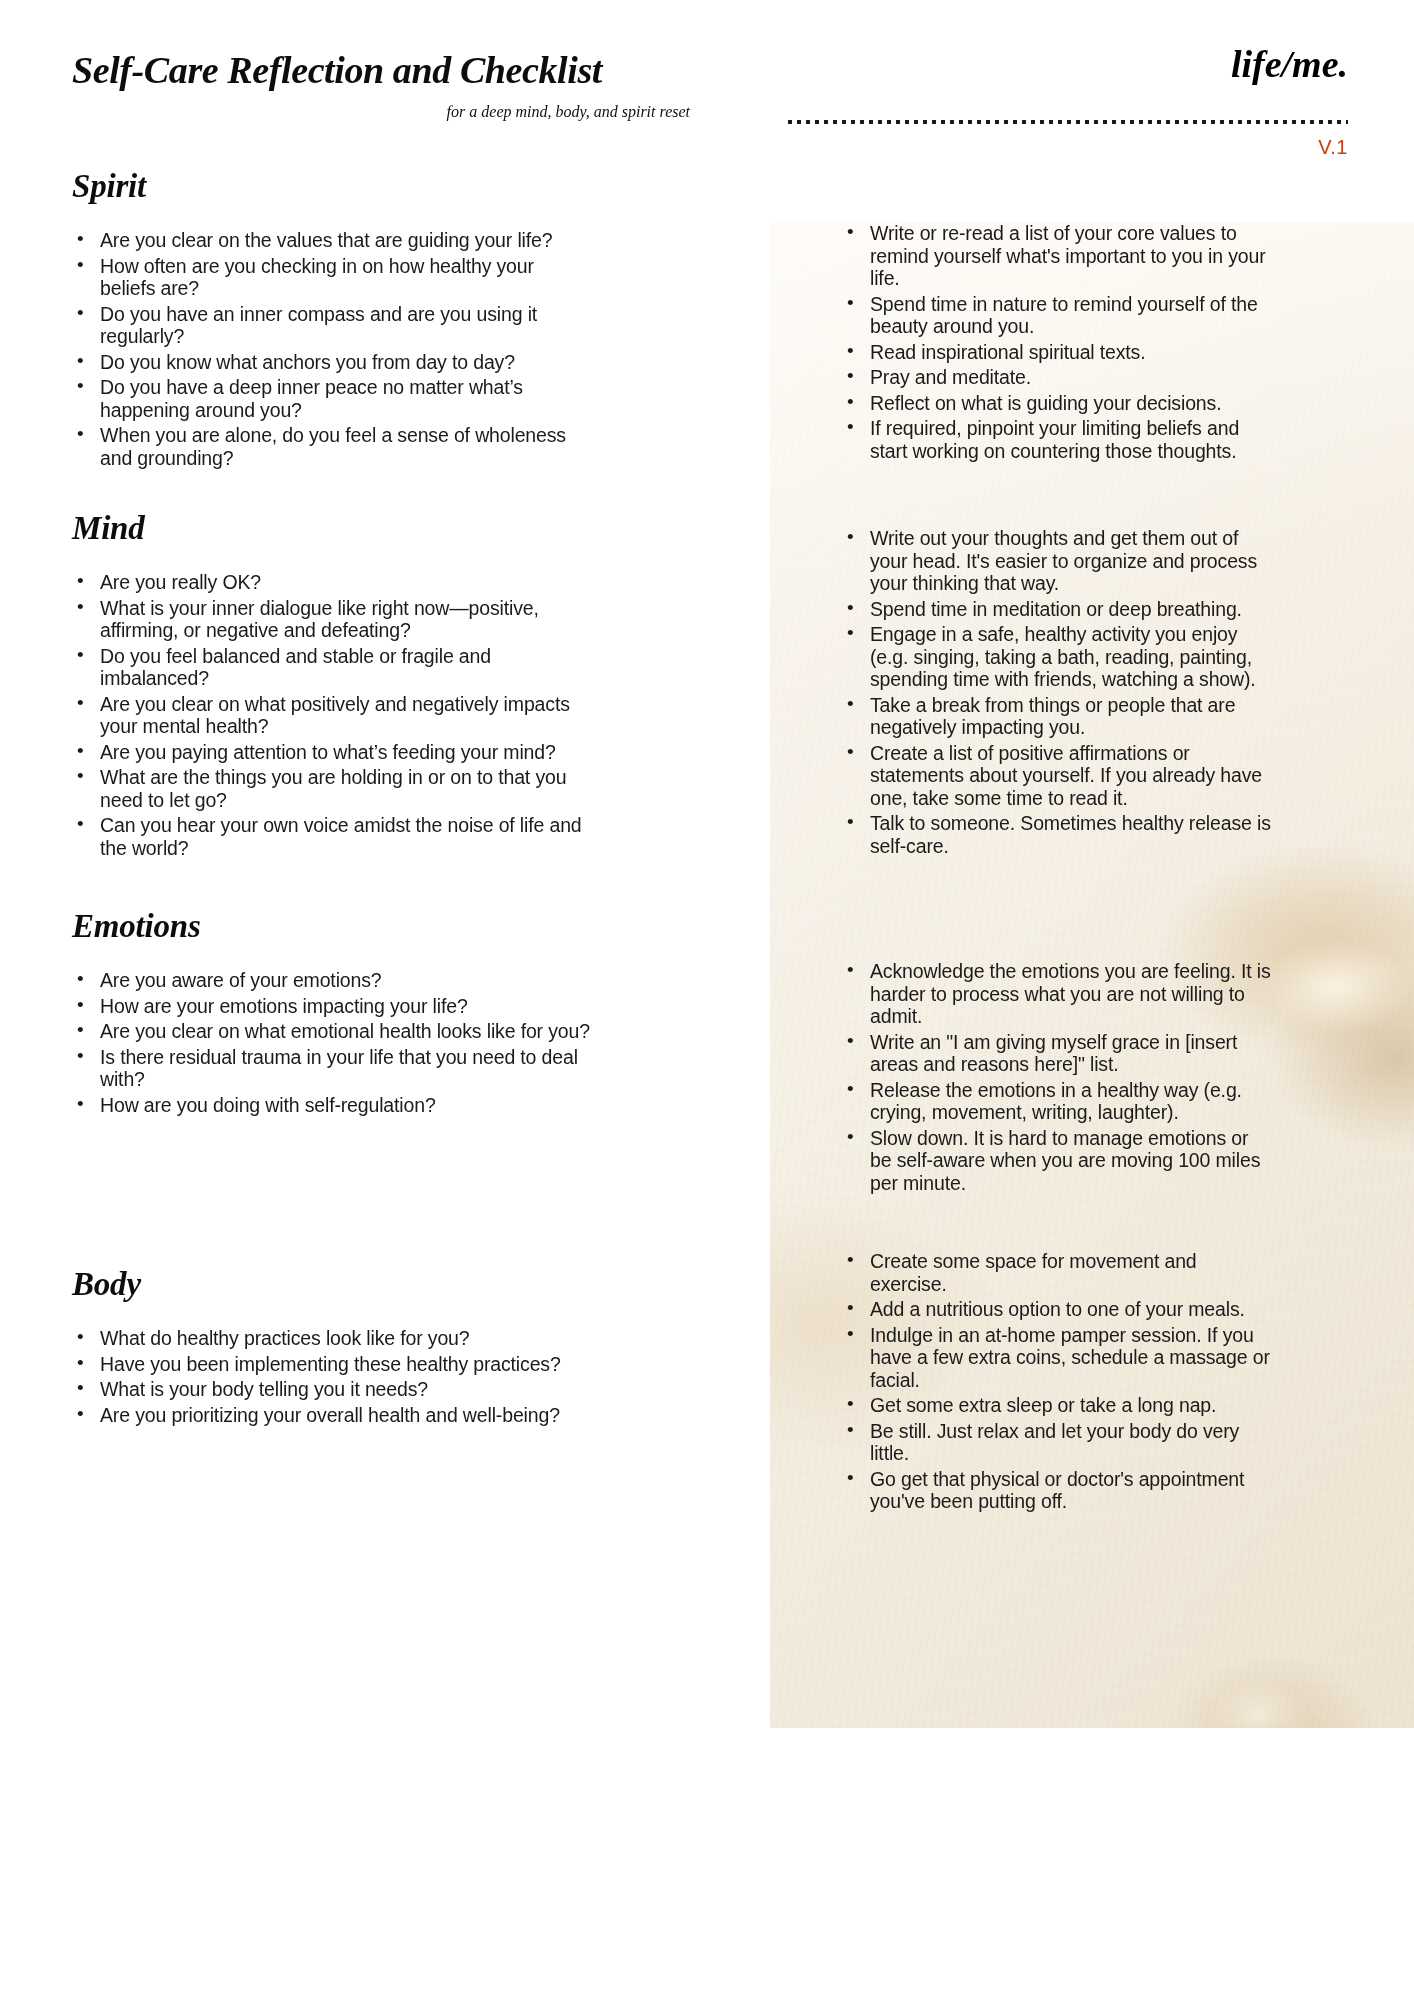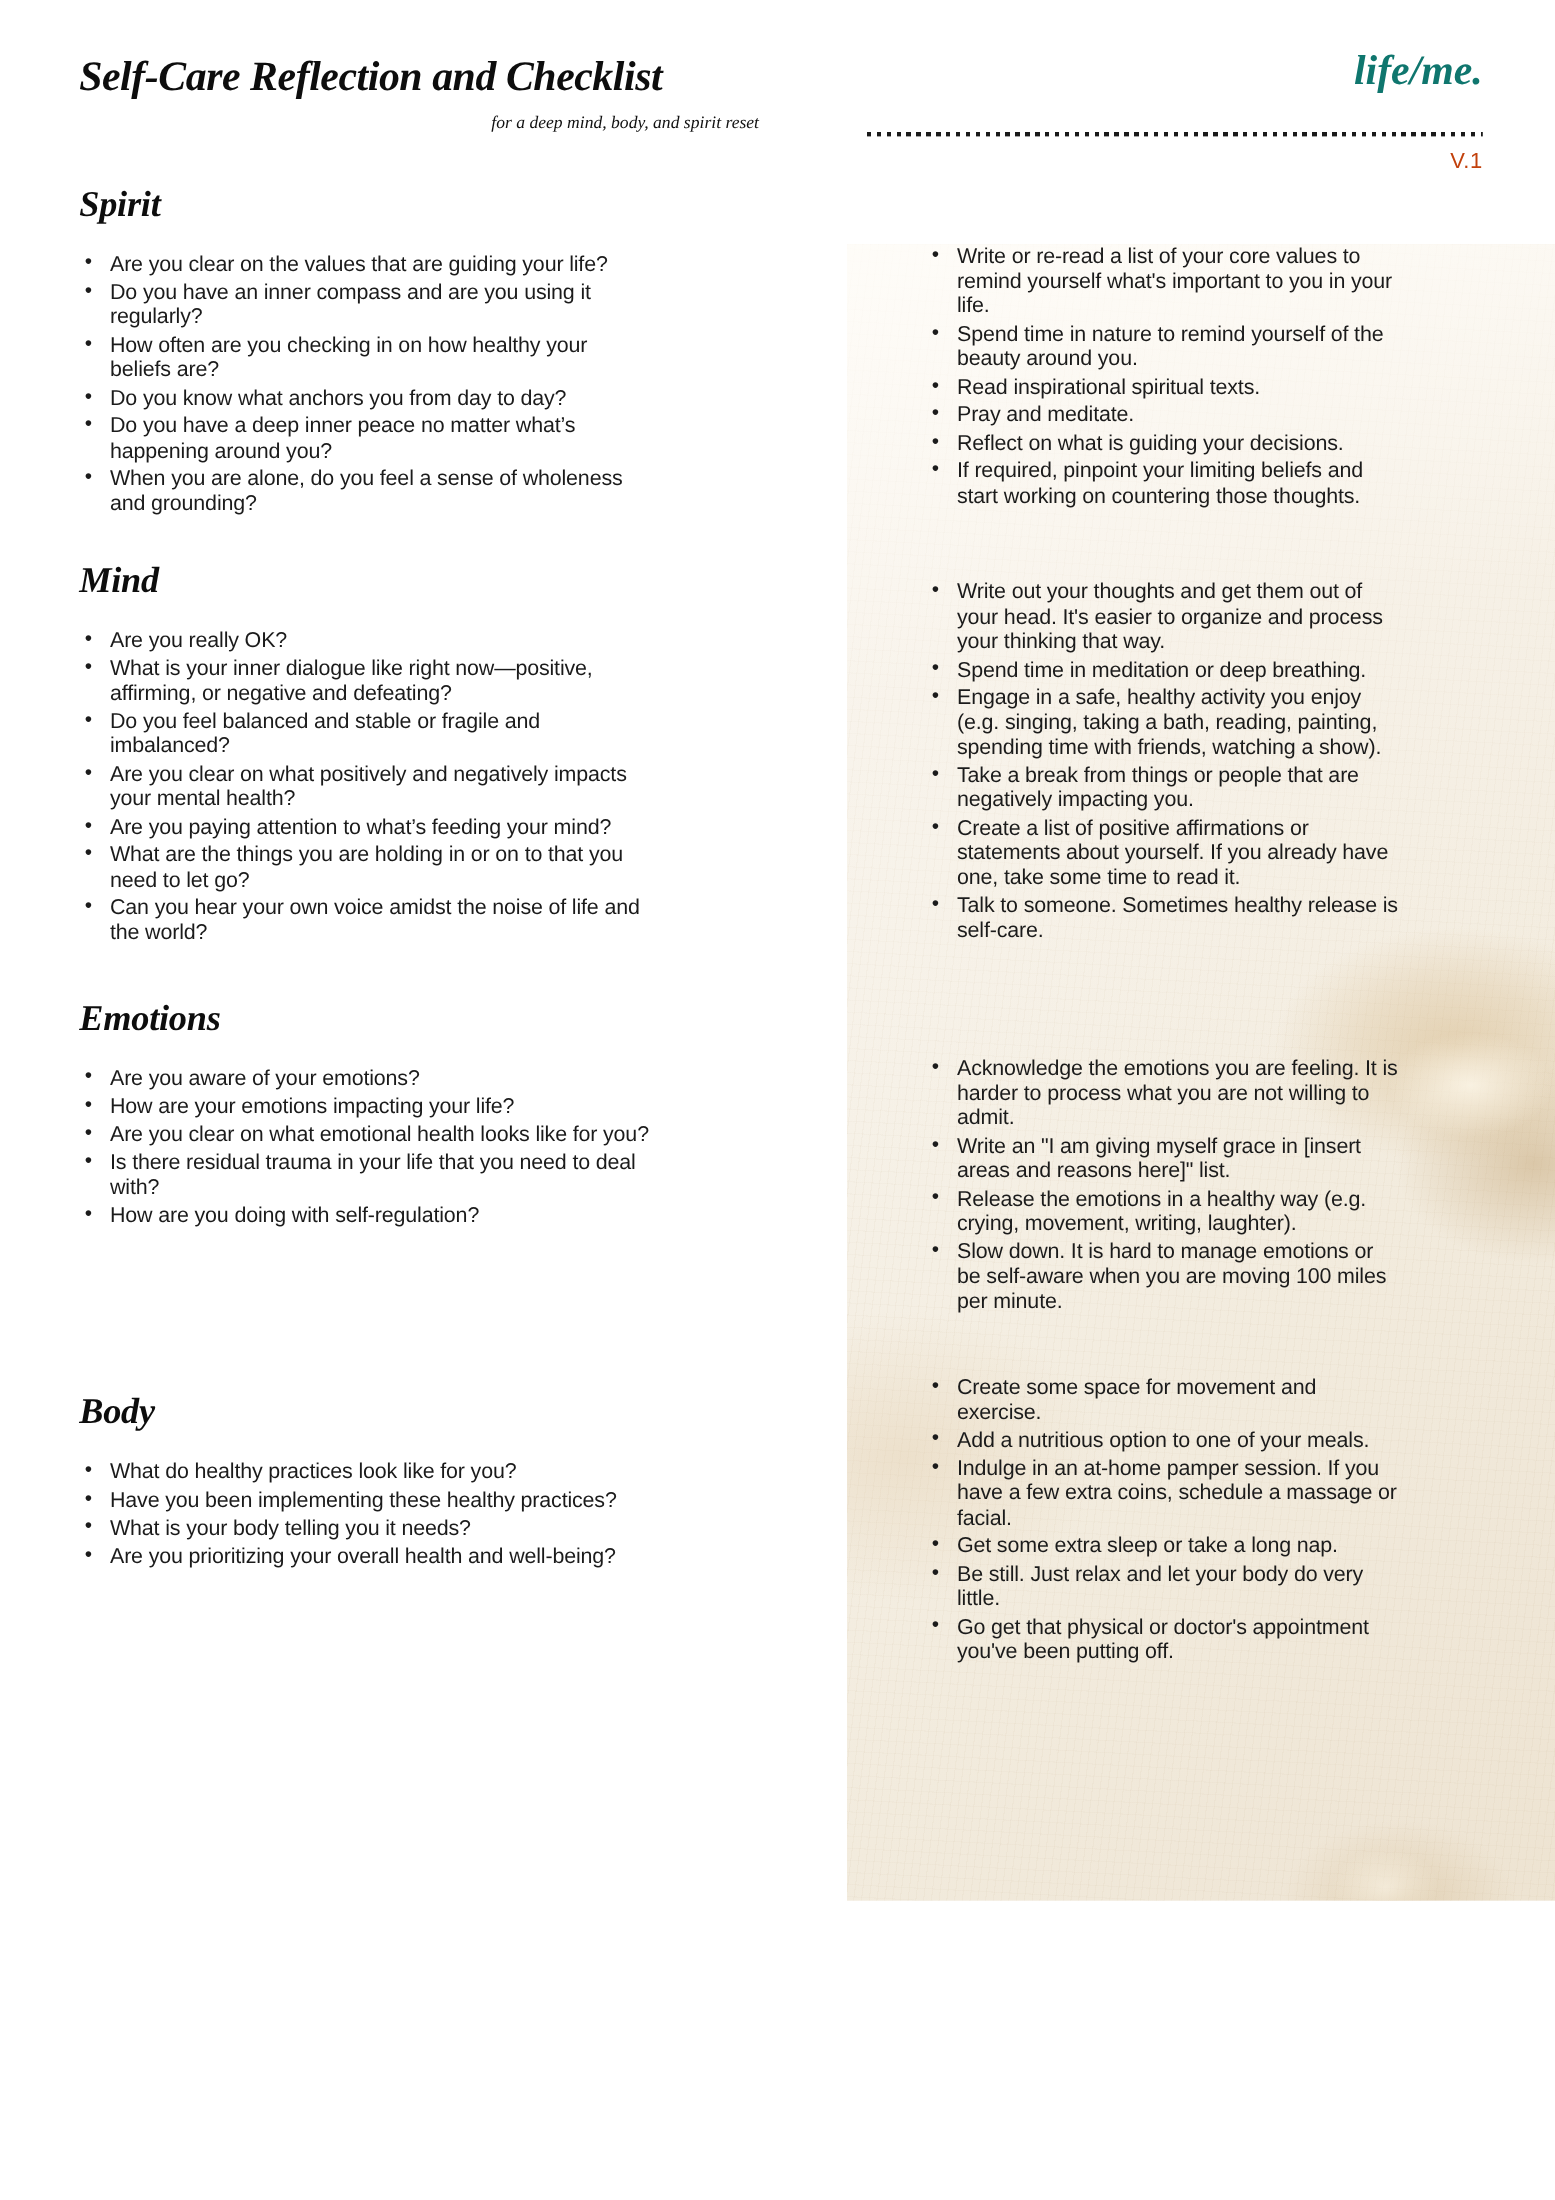--- a/index.html
+++ b/index.html
@@ -69,21 +69,21 @@
     text-align: right;
     padding-right: 2px;
   }
 
   .brand-block { position: absolute; right: 66px; top: 45px; width: 560px; text-align: right; }
   .brand-logo {
     font-family: "Liberation Serif", "DejaVu Serif", serif;
     font-weight: bold;
     font-style: italic;
     font-size: 38px;
-    color: #0f766e;
+    color: #000000;
     letter-spacing: 0px;
     line-height: 1;
   }
   .dotted-rule {
     margin-top: 37px;
     height: 4px;
     background-image: repeating-linear-gradient(to right, #1a1a1a 0px, #1a1a1a 4px, rgba(255,255,255,0) 4px, rgba(255,255,255,0) 9px);
   }
   .version {
     font-family: "Liberation Sans", sans-serif;
@@ -200,22 +200,22 @@
     <div class="brand-logo">life/me.</div>
     <div class="dotted-rule"></div>
     <div class="version">V.1</div>
   </div>
 
   <div id="left-column">
       <div class="left-col" style="top: 168px;">
         <h2 class="section-heading">Spirit</h2>
         <ul class="q-list">
           <li>Are you clear on the values that are guiding your life?</li>
+          <li>How often are you checking in on how healthy your beliefs are?</li>
           <li>Do you have an inner compass and are you using it regularly?</li>
-          <li>How often are you checking in on how healthy your beliefs are?</li>
           <li>Do you know what anchors you from day to day?</li>
           <li>Do you have a deep inner peace no matter what’s happening around you?</li>
           <li>When you are alone, do you feel a sense of wholeness and grounding?</li>
         </ul>
       </div>
       <div class="left-col" style="top: 510px;">
         <h2 class="section-heading">Mind</h2>
         <ul class="q-list">
           <li>Are you really OK?</li>
           <li>What is your inner dialogue like right now—positive, affirming, or negative and defeating?</li>

